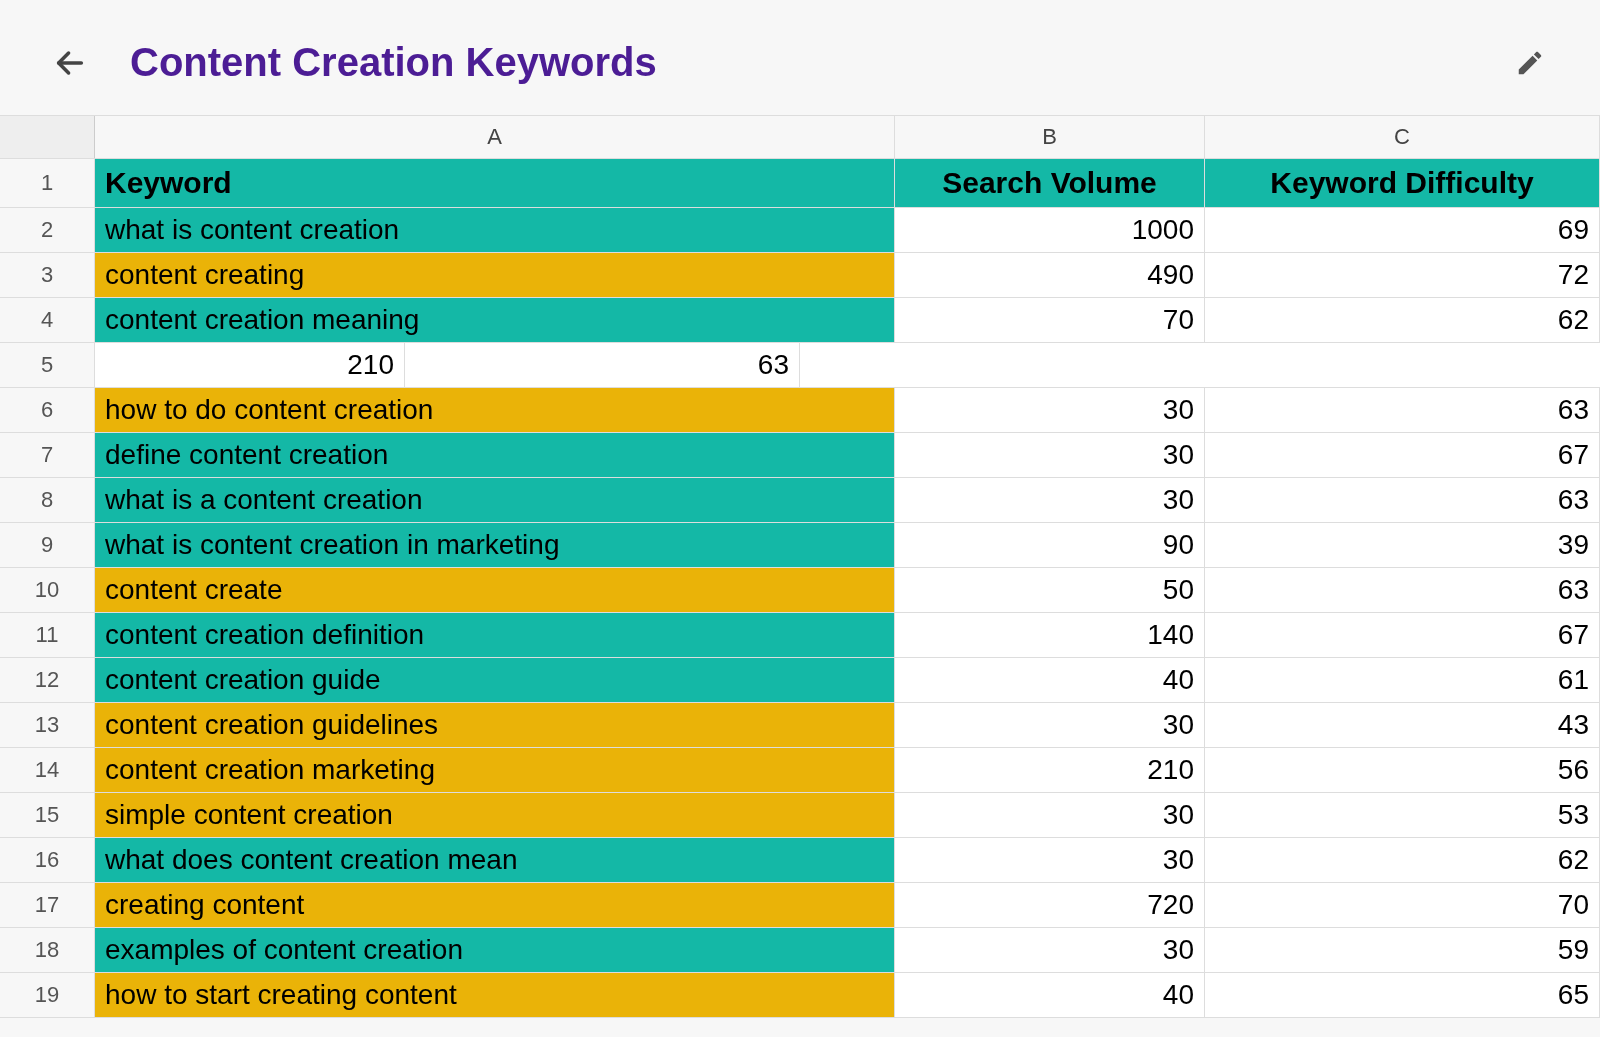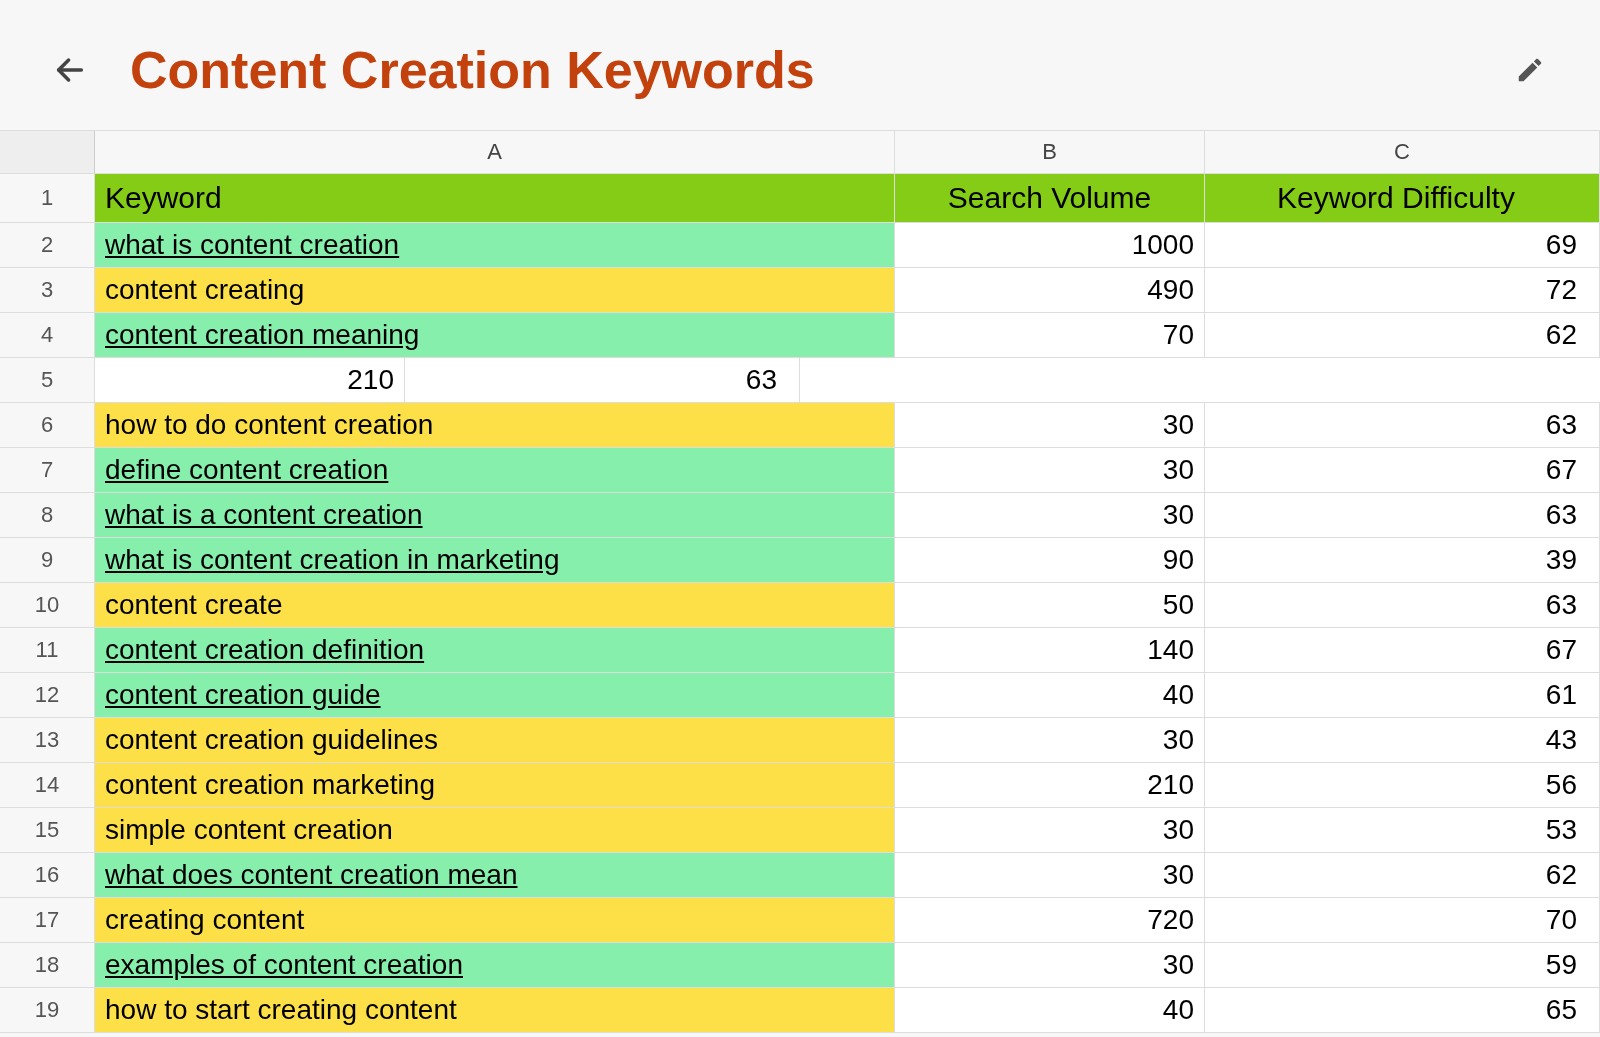--- a/index.html
+++ b/index.html
@@ -19,23 +19,23 @@
     .back-arrow {
       width: 40px;
       height: 40px;
       display: flex;
       align-items: center;
       justify-content: center;
       cursor: pointer;
       margin-right: 40px;
     }
     .page-title {
-      font-size: 52px;
+      font-size: 40px;
       font-weight: 700;
-      color: #c2410c;
+      color: #4c1d95;
     }
     .edit-button {
       position: absolute;
       right: 50px;
       width: 40px;
       height: 40px;
       display: flex;
       align-items: center;
       justify-content: center;
       cursor: pointer;
@@ -88,32 +88,32 @@
     .cell {
       padding: 4px 10px;
       display: flex;
       align-items: center;
       font-size: 28px;
       border-right: 1px solid #ddd;
       min-height: 44px;
     }
     .cell-a { width: 800px; }
     .cell-b { width: 310px; justify-content: flex-end; padding-right: 10px; }
-    .cell-c { width: 395px; justify-content: flex-end; padding-right: 22px; }
+    .cell-c { width: 395px; justify-content: flex-end; padding-right: 10px; }
     .header-row .cell {
-      font-weight: 400;
+      font-weight: 700;
       font-size: 30px;
-      background: #84cc16;
+      background: #14b8a6;
       min-height: 48px;
     }
     .header-row .cell-b, .header-row .cell-c {
       justify-content: center;
     }
-    .highlight-blue { background: #86efac; text-decoration: underline; }
-    .highlight-orange { background: #fde047; }
+    .highlight-blue { background: #14b8a6; }
+    .highlight-orange { background: #eab308; }
   </style>
 </head>
 <body>
 
 <div class="header">
   <div class="back-arrow">
     <svg width="34" height="34" viewBox="0 0 24 24" fill="none" stroke="#444" stroke-width="2.5" stroke-linecap="round" stroke-linejoin="round">
       <line x1="20" y1="12" x2="4" y2="12"></line>
       <polyline points="11 5 4 12 11 19"></polyline>
     </svg>

